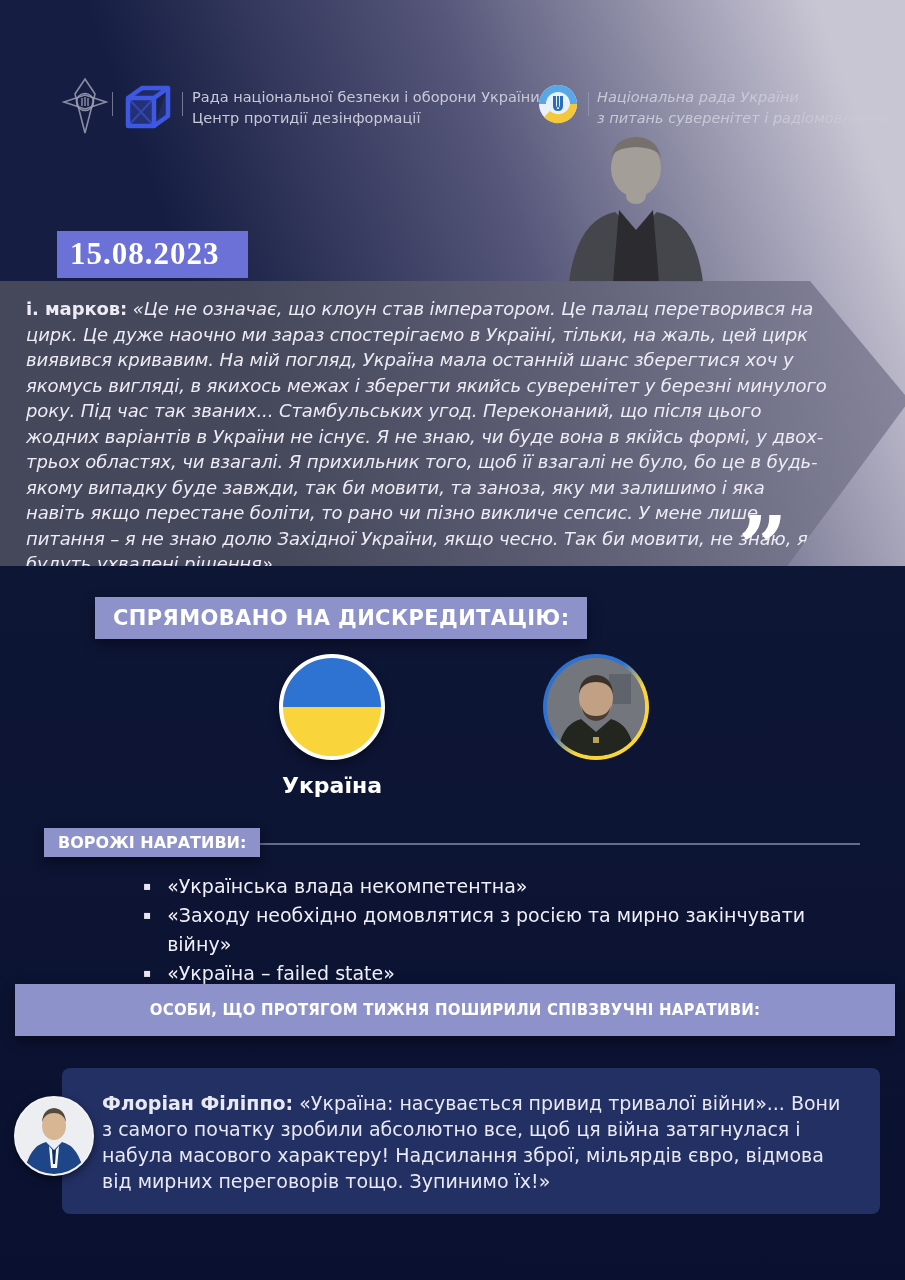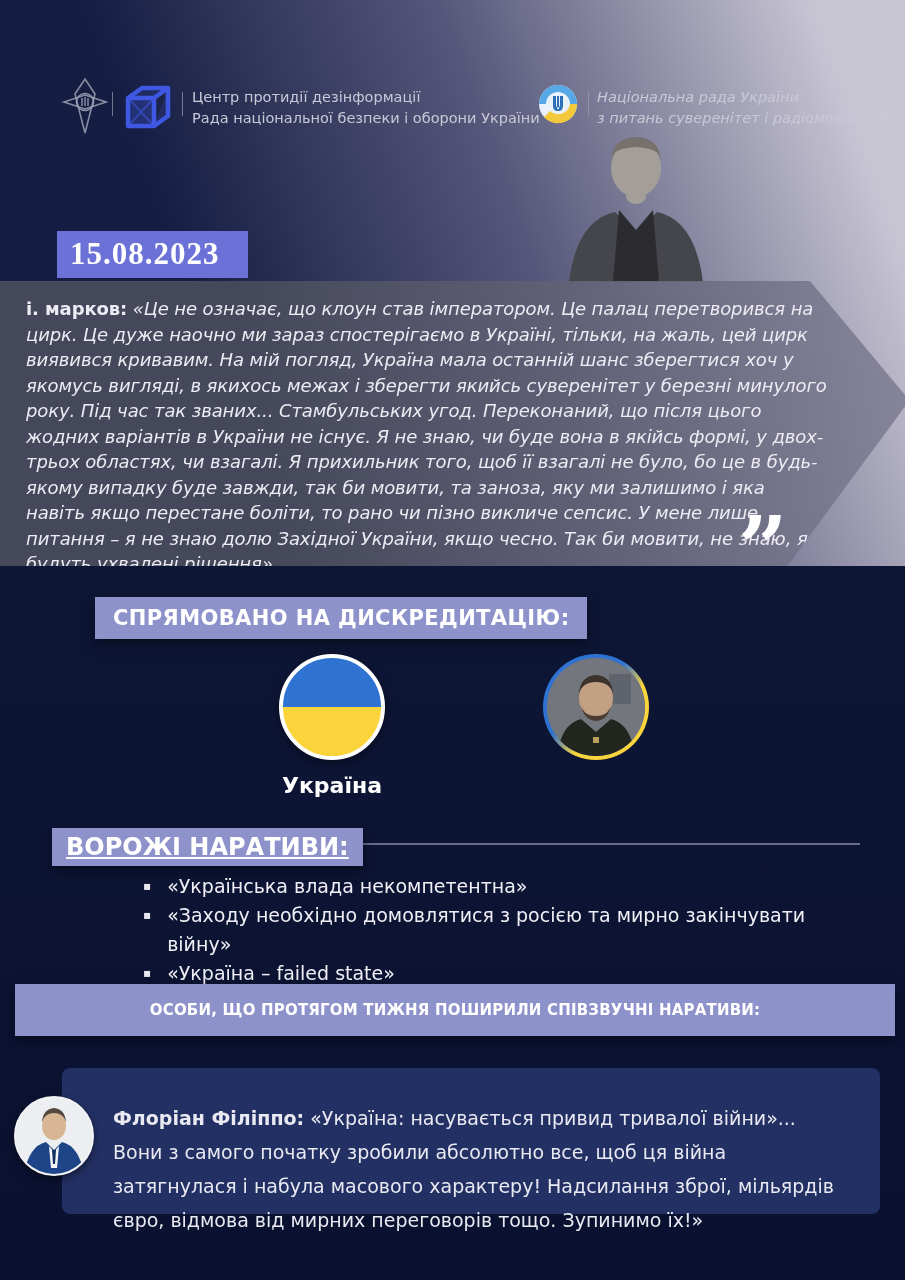--- a/index.html
+++ b/index.html
@@ -30,42 +30,42 @@
   .q-text{font-style:italic;}
   .quote-mark{position:absolute;left:738px;top:505px;z-index:7;color:#ffffff;
     font-family:"DejaVu Serif","Liberation Serif",serif;font-weight:bold;font-size:86px;line-height:86px;}
   
   .date-badge{position:absolute;left:57px;top:231px;z-index:8;background:#6b71d7;color:#fff;
     font-weight:bold;font-size:31px;letter-spacing:1px;padding:5px 28px 6px 13px;font-family:Liberation Serif, serif;}
   
   .sec-chip{position:absolute;background:#8e92cb;color:#fff;font-weight:bold;
     box-shadow:0 5px 12px rgba(0,0,0,.45);z-index:6;}
   .sec1-title{left:95px;top:597px;font-size:21px;padding:9px 18px;letter-spacing:.4px;}
-  .sec2-title{left:52px;top:828px;font-size:24px;padding:5px 14px;text-decoration:underline;}
+  .sec2-title{left:44px;top:828px;font-size:16px;padding:5px 14px;}
   .sec2-line{position:absolute;left:253px;top:843px;width:607px;height:2px;background:#767b9c;opacity:.85;}
   .sec3-banner{left:15px;top:984px;width:880px;height:52px;display:flex;align-items:center;
     justify-content:center;font-size:15px;text-align:center;letter-spacing:.2px;box-sizing:border-box;}
   
   .target{position:absolute;top:654px;text-align:center;z-index:6;}
   .target-ukraine{left:232px;width:200px;}
   .target-zelensky{left:455px;width:282px;}
   .flag-circle{width:98px;height:98px;border-radius:50%;border:4px solid #fff;margin:0 auto;
     background:linear-gradient(180deg,#2e72d2 50%,#f9d43a 50%);box-shadow:0 4px 10px rgba(0,0,0,.4);}
   .photo-ring{width:106px;height:106px;border-radius:50%;margin:0 auto;padding:0;
     background:linear-gradient(135deg,#2e72d2 42%,#f9d43a 62%);display:flex;align-items:center;justify-content:center;}
   .photo-inner{width:98px;height:98px;border-radius:50%;overflow:hidden;background:#73767d;}
   .target-label{margin-top:13px;color:#fff;font-weight:bold;font-size:22px;}
   
   .narratives{position:absolute;left:143px;top:872px;width:730px;margin:0;padding:0;list-style:none;z-index:6;}
   .narratives li{display:flex;color:#f0eff6;font-size:19px;line-height:29px;}
   .blt{font-size:12px;line-height:29px;margin-right:16px;color:#e8e7f0;}
   
   .spreader-card{position:absolute;left:62px;top:1068px;width:818px;height:146px;z-index:5;
     background:#233064;border-radius:8px;box-sizing:border-box;padding:22px 28px 0 40px;}
-  .spreader-card p{margin:11px;color:#e9e9f2;font-size:19px;line-height:34px;}
+  .spreader-card p{margin:0;color:#e9e9f2;font-size:19px;line-height:26px;}
   .spreader-avatar{position:absolute;left:14px;top:1096px;width:76px;height:76px;border-radius:50%;
     overflow:hidden;background:#eef0f3;border:2px solid #f2f3f5;z-index:6;box-shadow:0 3px 8px rgba(0,0,0,.5);}
 </style>
 </head>
 <body>
 
 <div class="poster">
 
   <div class="hero-bg"></div>
 
@@ -82,22 +82,22 @@
     <span class="cube-logo">
       <svg width="52" height="48" viewBox="0 0 52 48" fill="none">
         <path d="M6 14 L32 14 L32 42 L6 42 Z" fill="rgba(63,88,228,0.30)" stroke="#3f58e4" stroke-width="4.5" stroke-linejoin="round"></path>
         <path d="M6 14 L20 4 L46 4 L32 14" fill="rgba(63,88,228,0.18)" stroke="#3f58e4" stroke-width="4.5" stroke-linejoin="round"></path>
         <path d="M46 4 L46 32 L32 42" fill="rgba(63,88,228,0.18)" stroke="#3f58e4" stroke-width="4.5" stroke-linejoin="round"></path>
         <path d="M6 14 L32 42 M32 14 L6 42" stroke="#3f58e4" stroke-width="2" opacity="0.55"></path>
       </svg>
     </span>
     <span class="vsep" style="left:182px;top:92px;height:24px;"></span>
     <div class="org-text" style="left:192px;top:87px;">
+      <div>Рада національної безпеки і оборони України</div>
       <div>Центр протидії дезінформації</div>
-      <div>Рада національної безпеки і оборони України</div>
     </div>
 
     <span class="natrada-logo">
       <svg width="40" height="40" viewBox="0 0 40 40">
         <circle cx="20" cy="20" r="19" fill="#e9f2fa"></circle>
         <path d="M1 20 A19 19 0 0 1 39 20 L32 20 A12 12 0 0 0 8 20 Z" fill="#58a7e6"></path>
         <path d="M39 20 A19 19 0 0 1 6 33 L12 27 A12 12 0 0 0 32 20 Z" fill="#f3c93b"></path>
         <path d="M15 12 v10 q0 5 5 5 q5 0 5 -5 v-10 h-3 v9 q0 2.5 -2 2.5 q-2 0 -2 -2.5 v-9 Z M19 12 h2 v13 h-2 Z" fill="#2a6fb8"></path>
       </svg>
     </span>

